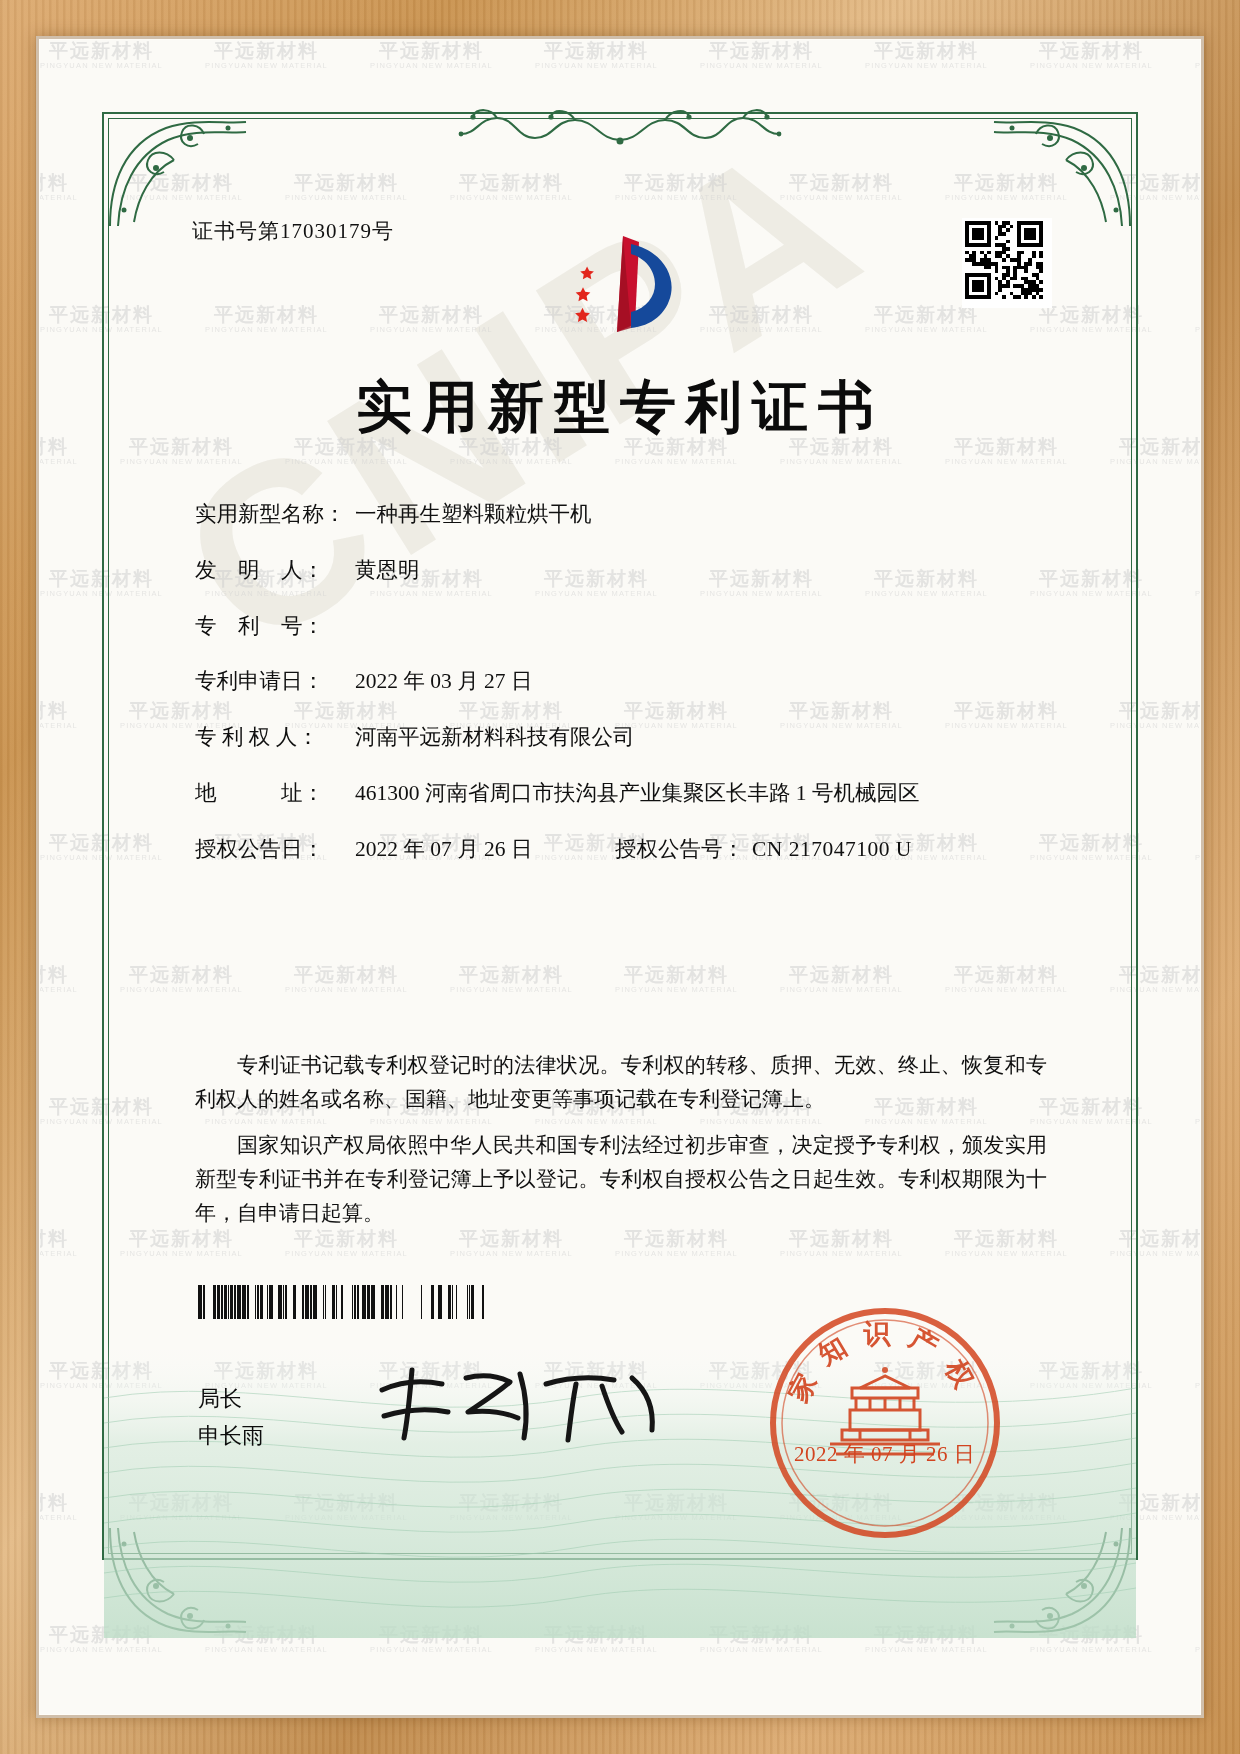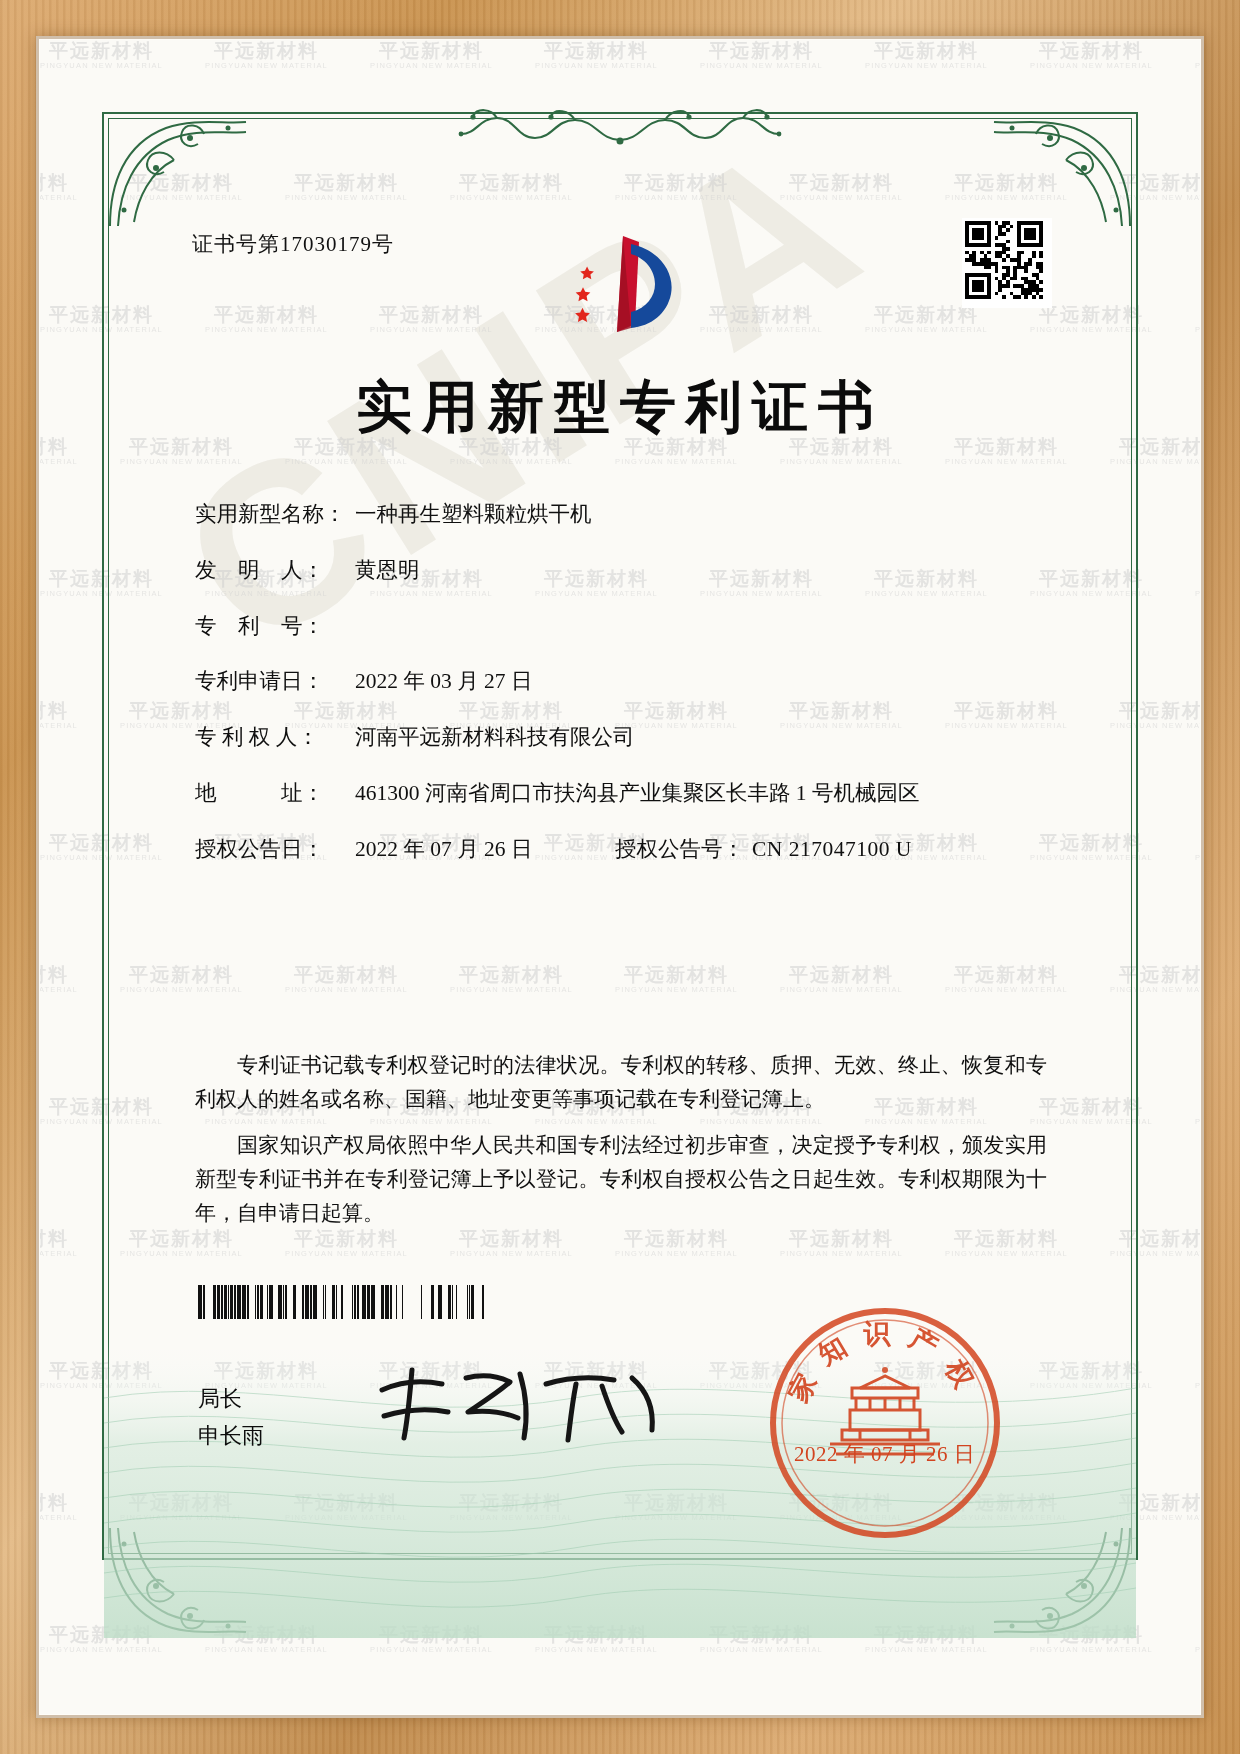--- a/index.html
+++ b/index.html
@@ -121,21 +121,21 @@
     transform: translateX(-50%);
     width: 430px;
     height: 46px;
     color: #2f6a43;
   }
 
   
   .cert-no {
     position: absolute;
     left: 152px;
-    top: 190px;
+    top: 177px;
     font-size: 21px;
     color: #111;
     letter-spacing: 1px;
   }
   .qr {
     position: absolute;
     right: 148px;
     top: 178px;
     width: 84px;
     height: 84px;

